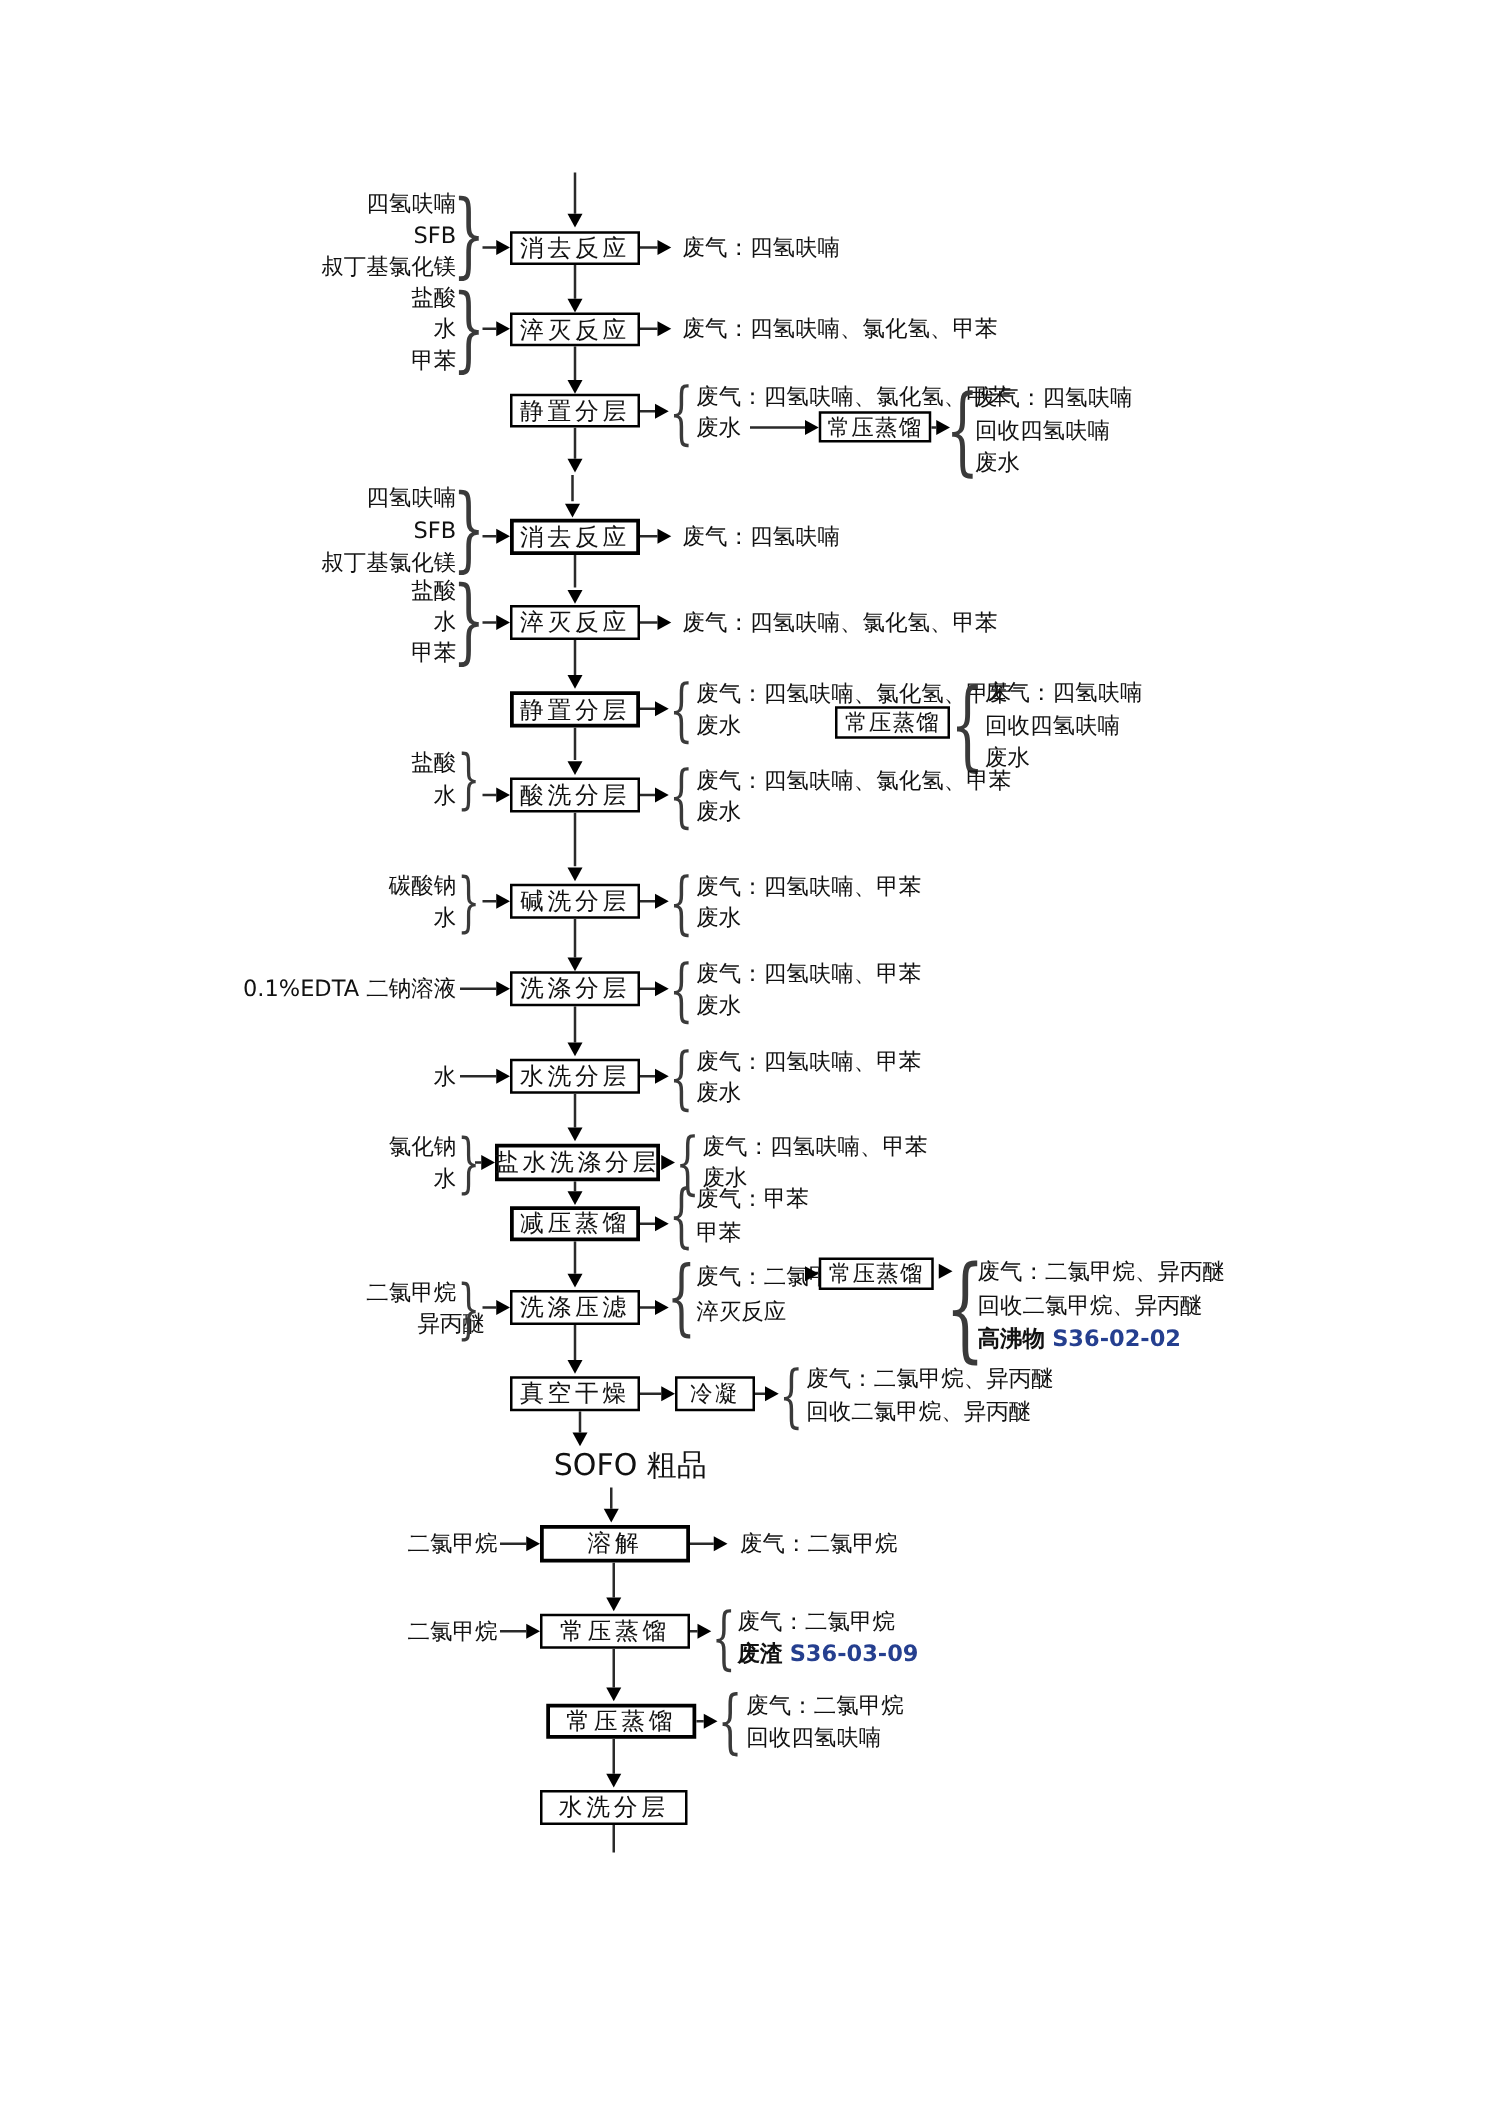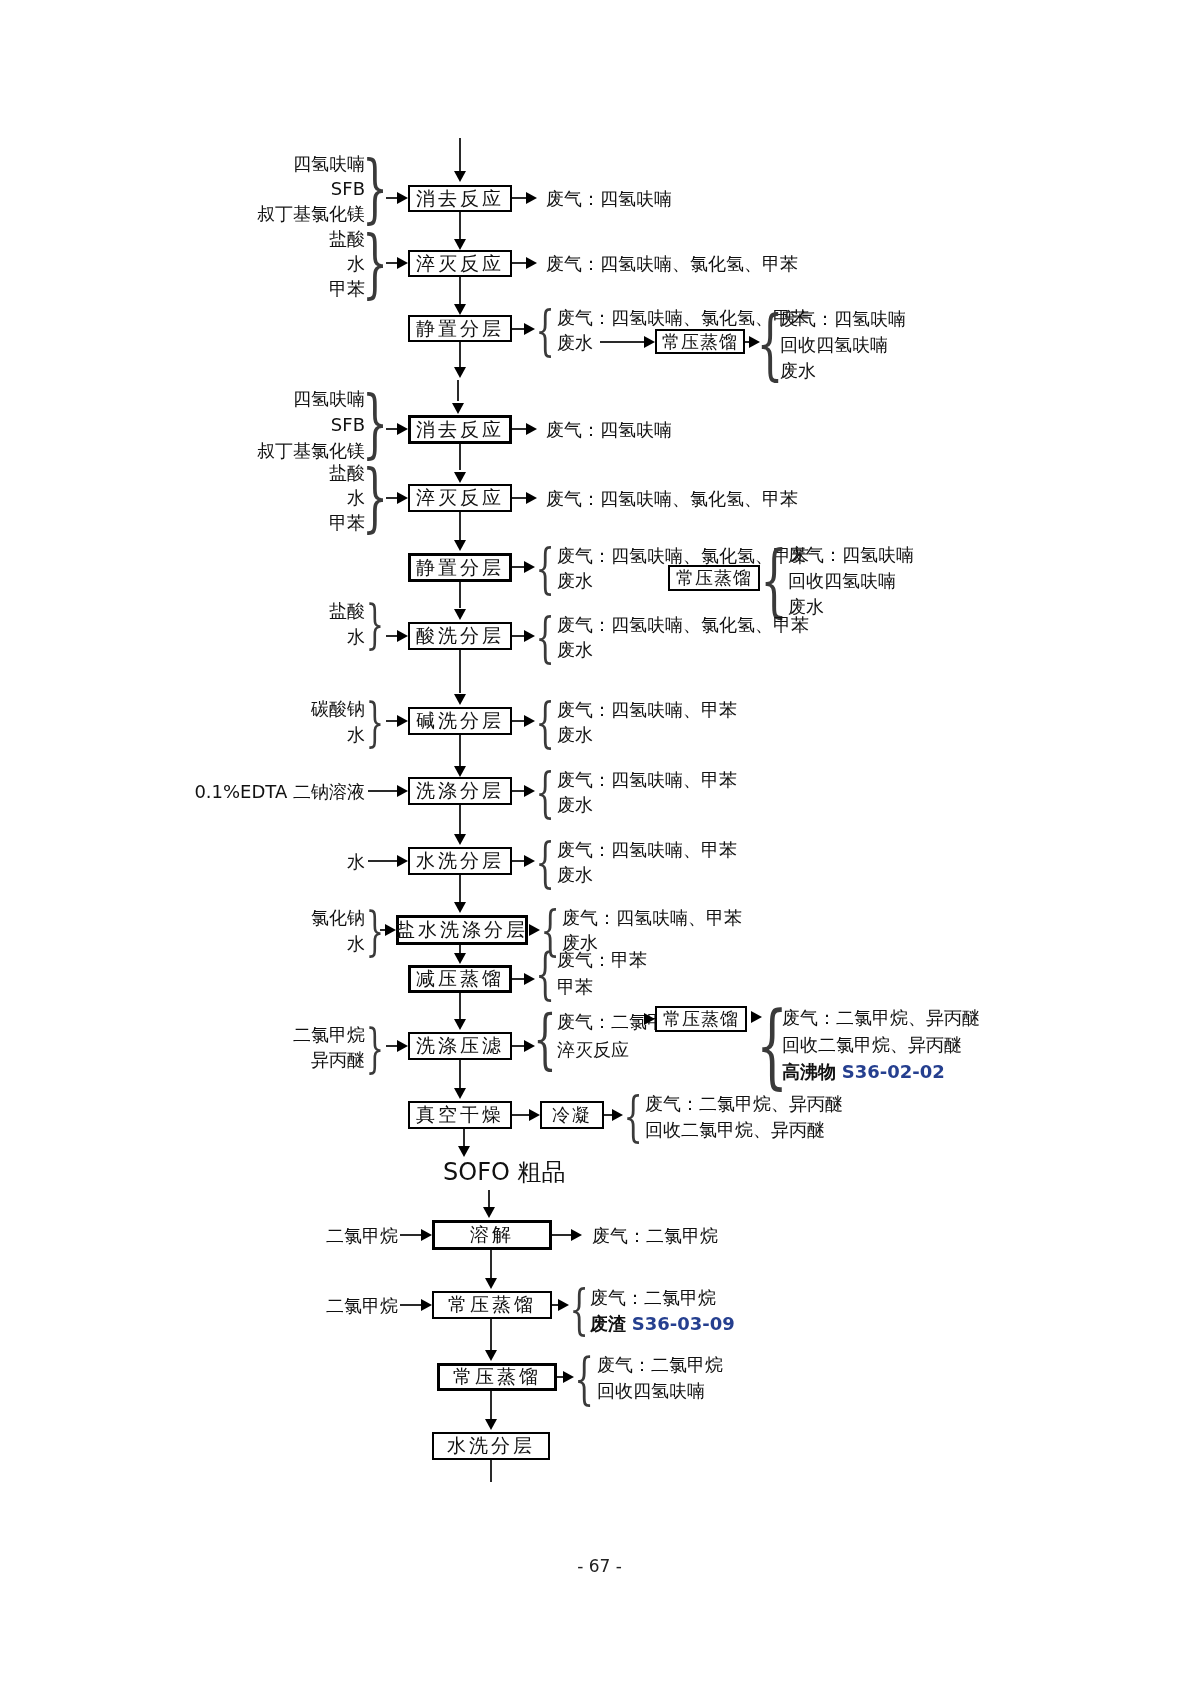--- a/index.html
+++ b/index.html
@@ -188,21 +188,21 @@
   <div class="box bold" style="left:408px;top:965px;width:104px;height:28px">减压蒸馏</div>
   <div class="hl" style="left:512px;top:978px;width:12px"></div>
   <div class="ah-r" style="left:524px;top:973px"></div>
   <div class="brace bo" style="left:537px;top:946px;width:16px;height:54px;font-size:43px"></div>
   <div class="t" style="left:557px;top:950px">废气：甲苯</div>
   <div class="t" style="left:557px;top:977px">甲苯</div>
   <div class="vl" style="left:459px;top:993px;height:26px"></div>
   <div class="ah-d" style="left:454px;top:1019px"></div>
 
   <div class="t ra" style="right:834px;top:1025px">二氯甲烷</div>
-  <div class="t ra" style="right:834px;top:1050px">异丙醚</div>
+  <div class="t ra" style="right:811px;top:1050px">异丙醚</div>
   <div class="brace bc" style="left:366px;top:1023px;width:18px;height:50px;font-size:40px"></div>
   <div class="hl" style="left:386px;top:1045px;width:11px"></div>
   <div class="ah-r" style="left:397px;top:1040px"></div>
   <div class="box" style="left:408px;top:1032px;width:104px;height:28px">洗涤压滤</div>
   <div class="hl" style="left:512px;top:1045px;width:12px"></div>
   <div class="ah-r" style="left:524px;top:1040px"></div>
   <div class="brace bo" style="left:537px;top:1006px;width:16px;height:64px;font-size:51px"></div>
   <div class="t" style="left:557px;top:1012px">废气：二氯甲烷</div>
   <div class="t" style="left:557px;top:1040px">淬灭反应</div>
   <div class="ah-r" style="left:644px;top:1013px"></div>
@@ -258,15 +258,14 @@
   <div class="ah-r" style="left:563px;top:1371px"></div>
   <div class="brace bo" style="left:576px;top:1351px;width:16px;height:54px;font-size:43px"></div>
   <div class="t" style="left:597px;top:1355px">废气：二氯甲烷</div>
   <div class="t" style="left:597px;top:1381px">回收四氢呋喃</div>
   <div class="vl" style="left:490px;top:1391px;height:28px"></div>
   <div class="ah-d" style="left:485px;top:1419px"></div>
 
   <div class="box" style="left:432px;top:1432px;width:118px;height:28px">水洗分层</div>
   <div class="vl" style="left:490px;top:1460px;height:22px"></div>
 
-  <div class="footer" style="top:1556px">- 67 -</div>
 
 </div>
 
 </body></html>

